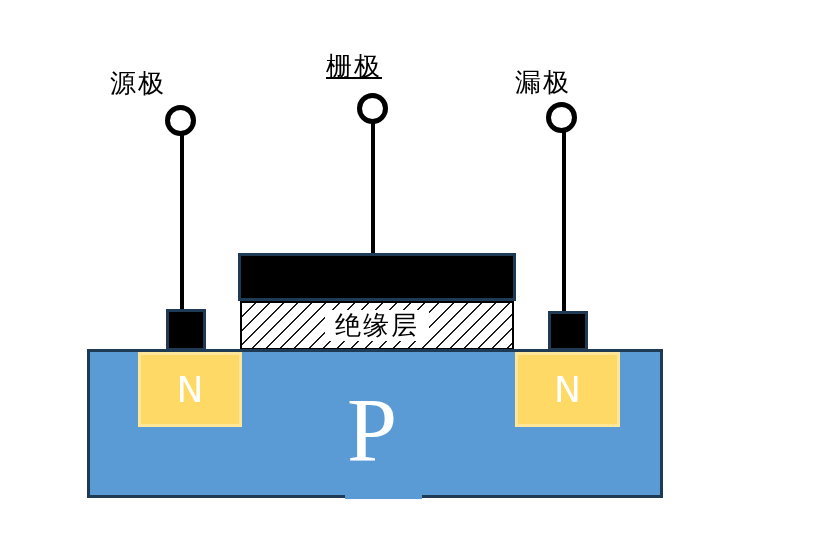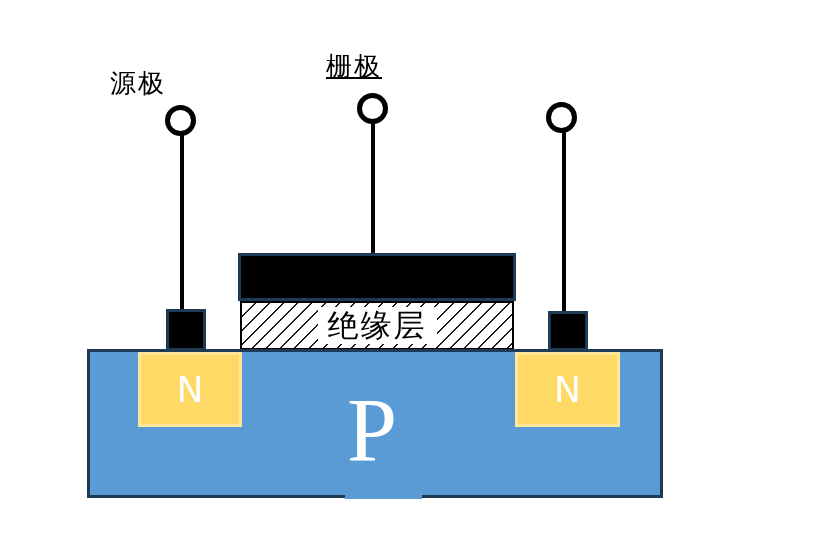--- a/index.html
+++ b/index.html
@@ -34,21 +34,21 @@
     box-sizing:border-box;border:2px solid #000;
     background:
       repeating-linear-gradient(135deg,
         rgba(0,0,0,0) 0px, rgba(0,0,0,0) 8.5px,
         #1a1a1a 8.5px, #1a1a1a 10px),
       #ffffff;
     display:flex;align-items:center;justify-content:center;
   }
   .insulator-label{
     background:#ffffff;padding:1px 10px;
-    font-size:31px;color:#000;letter-spacing:2px;line-height:1.15;
+    font-size:26px;color:#000;letter-spacing:2px;line-height:1.15;
   }
   
   .contact{
     background:#000;border:3px solid #1F3A55;box-sizing:border-box;
   }
   
   .substrate{
     left:87px;top:329px;width:576px;height:149px;
     background:#5B9BD5;border:3px solid #1F3A55;box-sizing:border-box;
   }
@@ -70,20 +70,21 @@
     font-family:"DejaVu Sans","Liberation Sans",sans-serif;
   }
 </style>
 </head>
 <body>
 
 <div class="stage">
 
   <div class="abs term-label" style="left:110px;top:46px;">源极</div>
   <div class="abs term-label" style="left:326px;top:29px;text-decoration:underline;">栅极</div>
+  <div class="abs term-label" style="left:515px;top:45px;">漏极</div>
 
   <div class="abs term-circle" style="left:165px;top:85px;"></div>
   <div class="abs term-circle" style="left:357px;top:73px;"></div>
   <div class="abs term-circle" style="left:546px;top:82px;"></div>
 
   <div class="abs lead" style="left:180px;top:115px;height:175px;"></div>
   <div class="abs lead" style="left:371px;top:103px;height:133px;"></div>
   <div class="abs lead" style="left:562px;top:112px;height:179px;"></div>
 
   <div class="abs contact" style="left:166px;top:289px;width:40px;height:42px;"></div>

